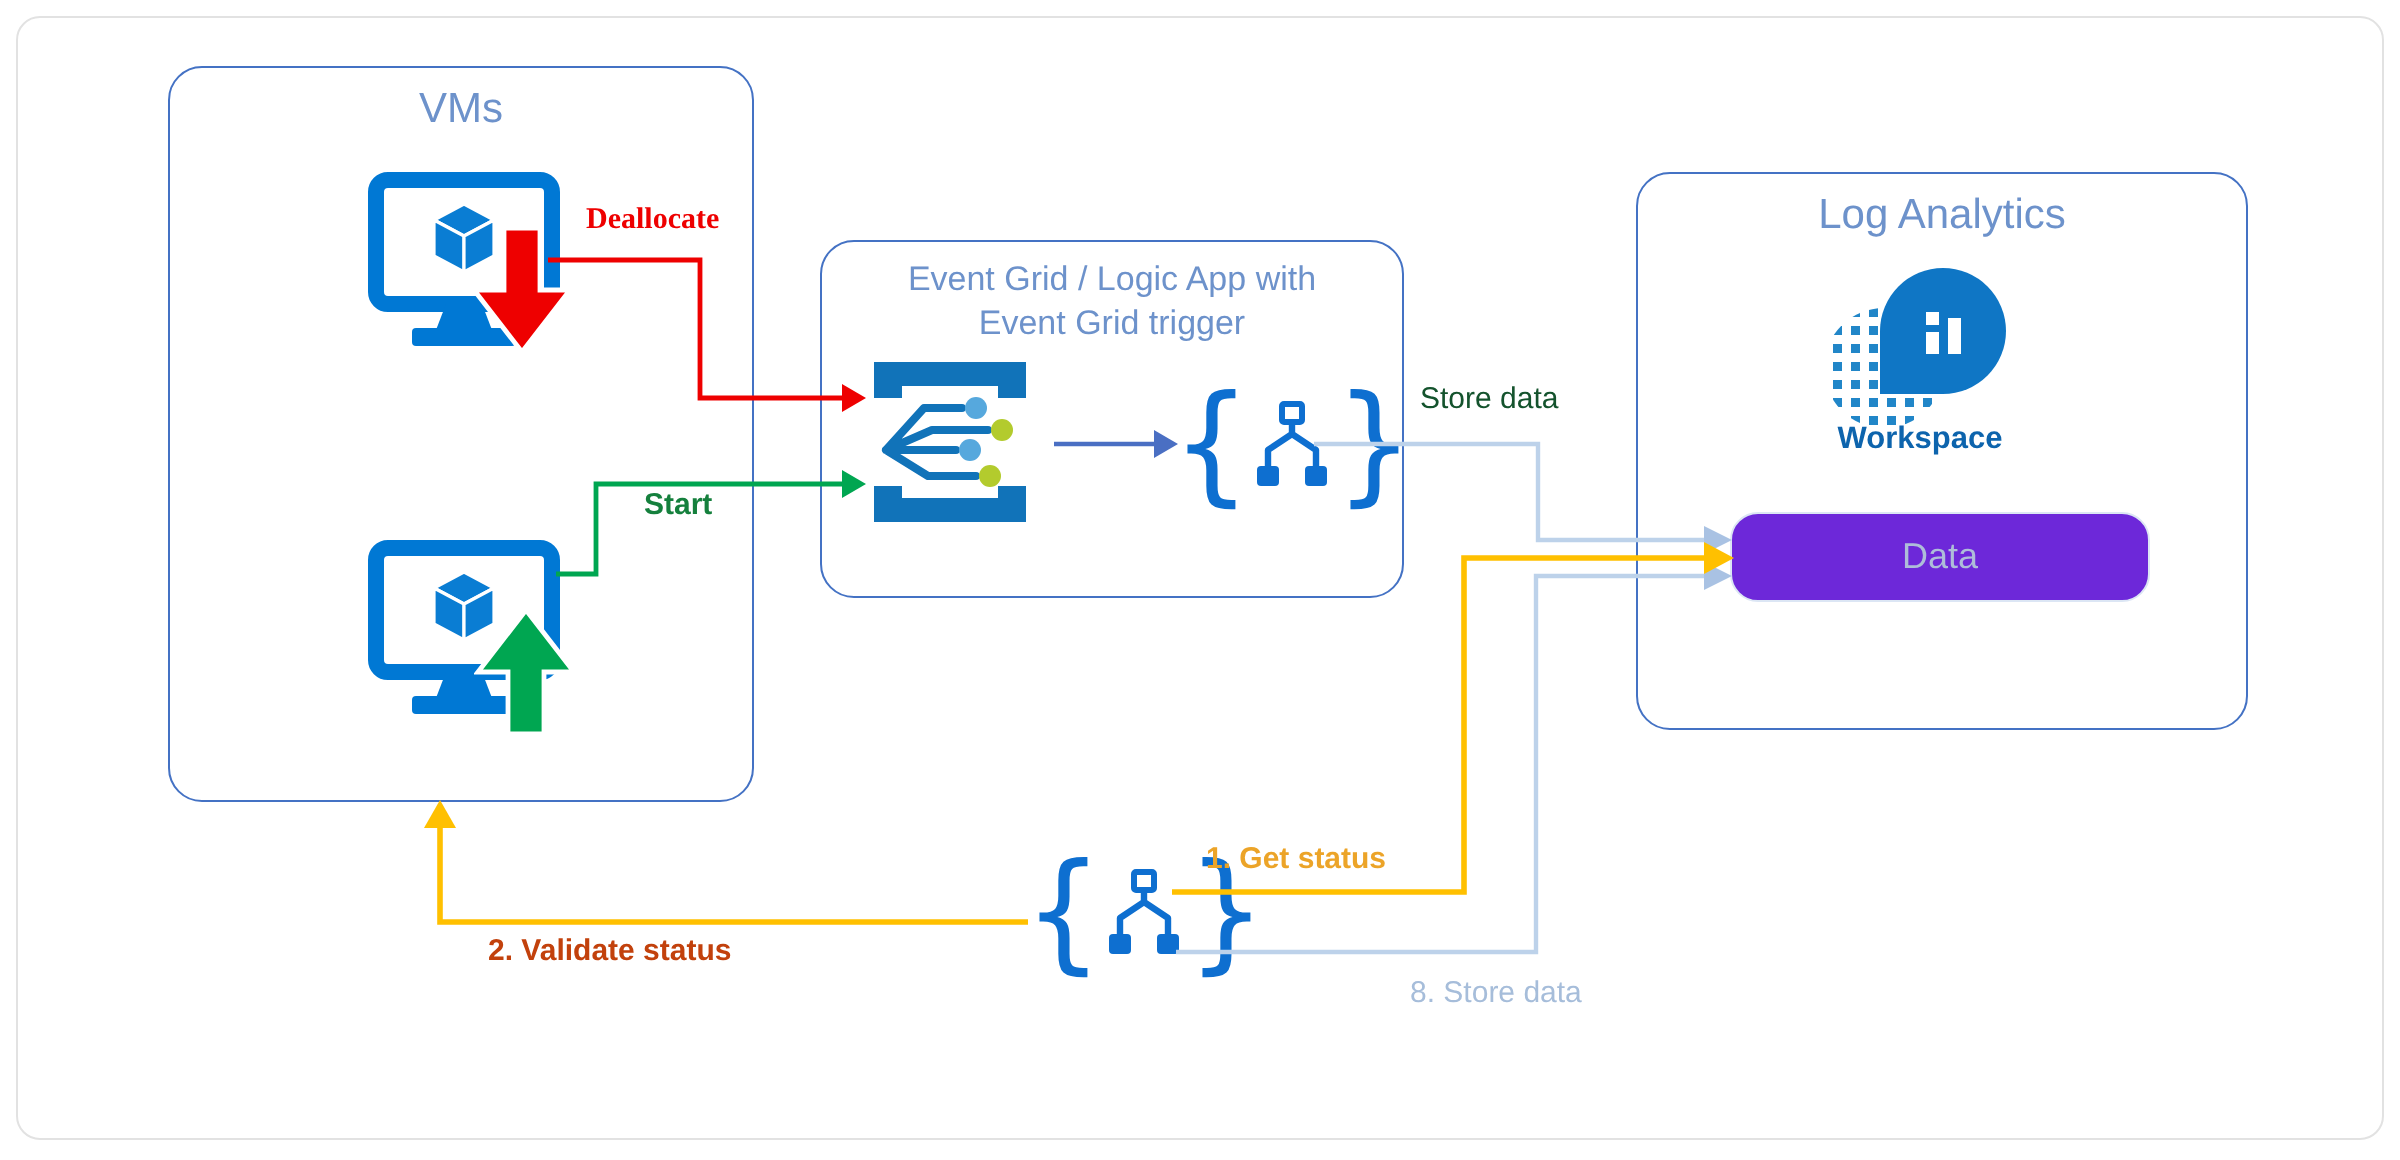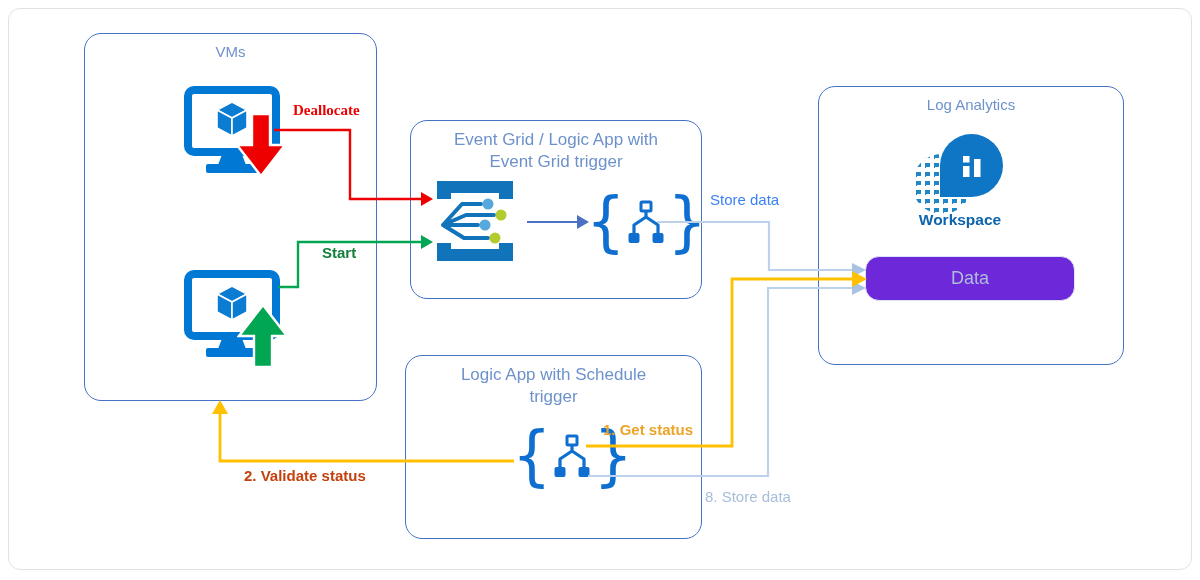--- a/index.html
+++ b/index.html
@@ -7,21 +7,21 @@
          font-family:"Liberation Sans",sans-serif;overflow:hidden;}
   .frame{position:absolute;left:8px;top:8px;width:1182px;height:560px;
          border:1px solid #e2e2e2;border-radius:12px;}
   .azbox{position:absolute;border:1.4px solid #4472c4;border-radius:17px;background:transparent;}
   .box-title{position:absolute;left:0;top:8px;width:100%;text-align:center;
              color:#6d92cb;font-weight:300;white-space:pre-line;line-height:1.28;}
   #vms-box{left:84px;top:33px;width:291px;height:366px;}
   #eg-box{left:410px;top:120px;width:290px;height:177px;}
   #la-box{left:818px;top:70px;width:304px;height:277px;margin-top:16px;}
   #sch-box{left:405px;top:355px;width:295px;height:182px;}
-  .t19{font-size:15px;} .t17{font-size:17px;}
+  .t19{font-size:21px;} .t17{font-size:17px;}
 
   .vmicon{position:absolute;width:100px;height:90px;}
   #vm1{left:182px;top:86px;} #vm2{left:182px;top:270px;}
   .bigarrow{position:absolute;width:52px;height:68px;z-index:20;}
   #arr-dealloc{left:235px;top:112px;} #arr-start{left:237px;top:301px;}
 
   #eg-icon{position:absolute;left:433px;top:179px;width:84px;height:84px;}
 
   .logicapp{position:absolute;display:flex;align-items:center;z-index:10;}
   #la1{left:586px;top:192px;height:60px;}
@@ -40,21 +40,21 @@
   #data-box{position:absolute;left:865px;top:256px;width:208px;height:43px;background:#6d28d9;
             border:1.6px solid #dce6f4;border-radius:14px;z-index:4;
             display:flex;align-items:center;justify-content:center;
             color:#aebdd9;font-size:18px;font-weight:300;}
 
   #overlay{position:absolute;left:0;top:0;width:1200px;height:580px;z-index:50;pointer-events:none;}
   .flabel{position:absolute;z-index:60;font-size:15px;white-space:nowrap;}
   .w600{font-weight:600;} 
   #lbl-dealloc{left:293px;top:102px;color:#ee0000;font-family:Liberation Serif, serif;}
   #lbl-start{left:322px;top:244px;color:#15803d;}
-  #lbl-store{left:710px;top:191px;color:#3b82f6;}
+  #lbl-store{left:710px;top:191px;color:#14532d;}
   #lbl-get{left:603px;top:421px;color:#eca428;}
   #lbl-validate{left:244px;top:467px;color:#c2410c;}
   #lbl-store3{left:705px;top:488px;color:#a6bdda;}
 </style>
 </head>
 <body>
 
 <div id="stage">
   <div class="frame"></div>
 
@@ -119,24 +119,20 @@
       <rect x="9" y="8" width="6.5" height="6.5" fill="#fff"></rect>
       <rect x="9" y="18" width="6.5" height="11" fill="#fff"></rect>
       <rect x="20" y="11" width="6.5" height="18" fill="#fff"></rect>
     </svg>
   </div>
   <div id="ws-label">Workspace</div>
   <div id="data-box">
     <span>Data</span>
   </div>
 
-  <div id="sch-box" class="azbox">
-    <div class="box-title t17">Logic App with Schedule
-trigger</div>
-  </div>
   <div id="la2" class="logicapp">
     <span class="brace">{</span>
     <svg class="la-tree" width="40" height="48" viewBox="0 0 38 48">
       <path d="M19,11 V17 L7,25 V33 M19,17 L31,25 V33" fill="none" stroke="#0e6fd0" stroke-width="3.2" stroke-linejoin="round"></path>
       <rect x="14" y="2" width="10" height="9" rx="1" fill="#fff" stroke="#0e6fd0" stroke-width="3"></rect>
       <rect x="1.5" y="33" width="11" height="10" rx="2" fill="#0e6fd0"></rect>
       <rect x="25.5" y="33" width="11" height="10" rx="2" fill="#0e6fd0"></rect>
     </svg>
     <span class="brace">}</span>
   </div>

